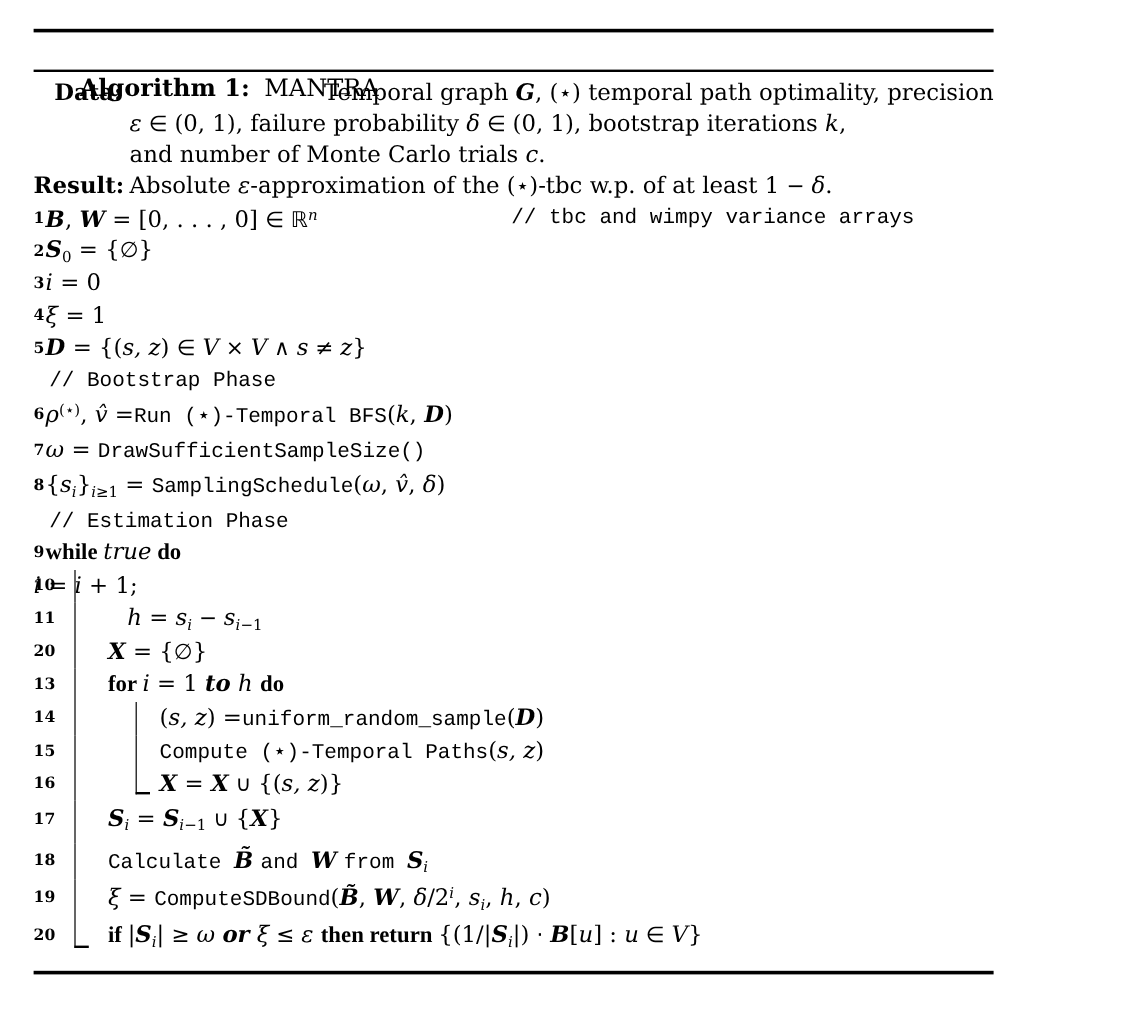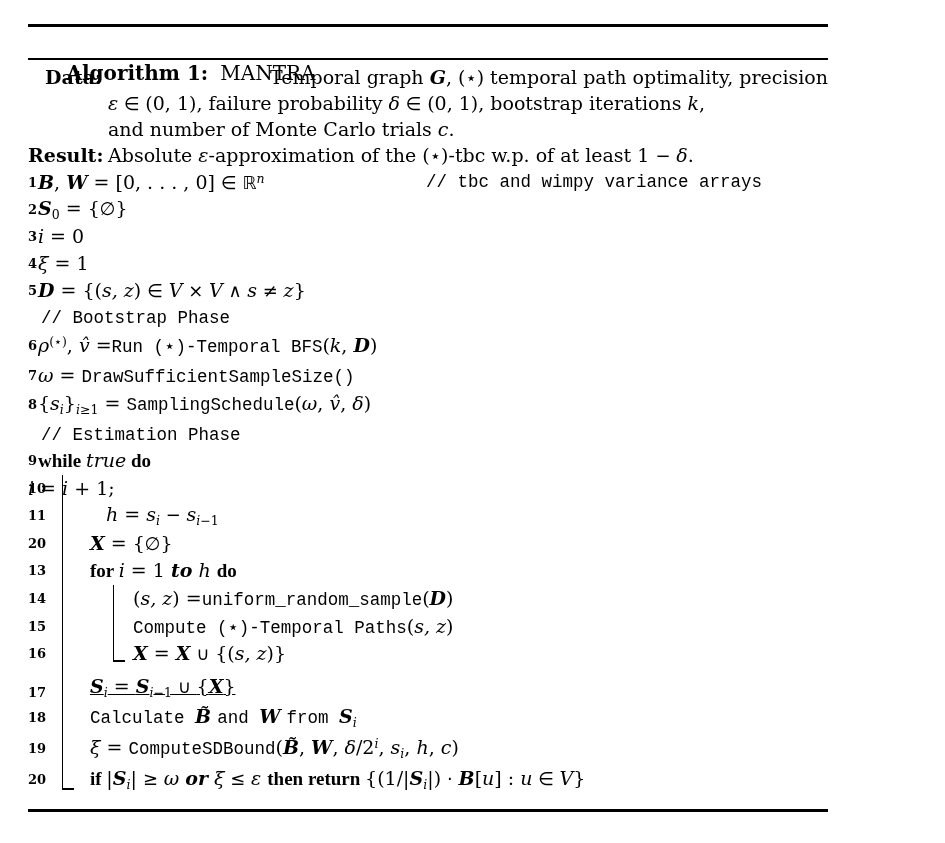--- a/index.html
+++ b/index.html
@@ -9,21 +9,21 @@
   .rule.thick { height: 3px; }
   .rule.thin { height: 1.6px; }
   .algo-header { height: 31px; line-height: 31px; padding-left: 13px; font-size: 20px; white-space: pre; }
   .algo-header .cap-label { font-weight: bold; }
   .algo-header .cap-title { margin-left: 12px; }
   .algo-io { padding-top: 4px; }
   .io-row { display: flex; align-items: center; }
   .io-label { flex: none; width: 74px; text-align: right; font-weight: bold; white-space: pre; }
   .io-text { margin-left: 6px; white-space: pre; }
   .algo-row { position: relative; display: flex; align-items: center; }
-  .algo-row.gap-top { align-items: flex-end; padding-bottom: 3px; text-decoration: underline; }
+  .algo-row.gap-top { padding-bottom: 3px; }
   .num { position: absolute; left: 0; font-size: 13px; font-weight: bold; font-family: "DejaVu Serif", serif; }
   .line-content { white-space: pre; }
   .bar { position: absolute; top: 0; bottom: 0; width: 1.3px; background: #000000; }
   .foot-v { position: absolute; top: 0; height: calc(100% - 5px); width: 1.3px; background: #000000; }
   .foot-h { position: absolute; bottom: 5px; height: 1.3px; width: 12px; background: #000000; }
   .inline-comment { position: absolute; left: 398px; }
   .seg { font-family: "DejaVu Serif", serif; }
   .seg.bf { font-weight: bold; font-family: Liberation Serif, serif; }
   .seg.it { font-style: italic; }
   .seg.bfit { font-weight: bold; font-style: italic; }

